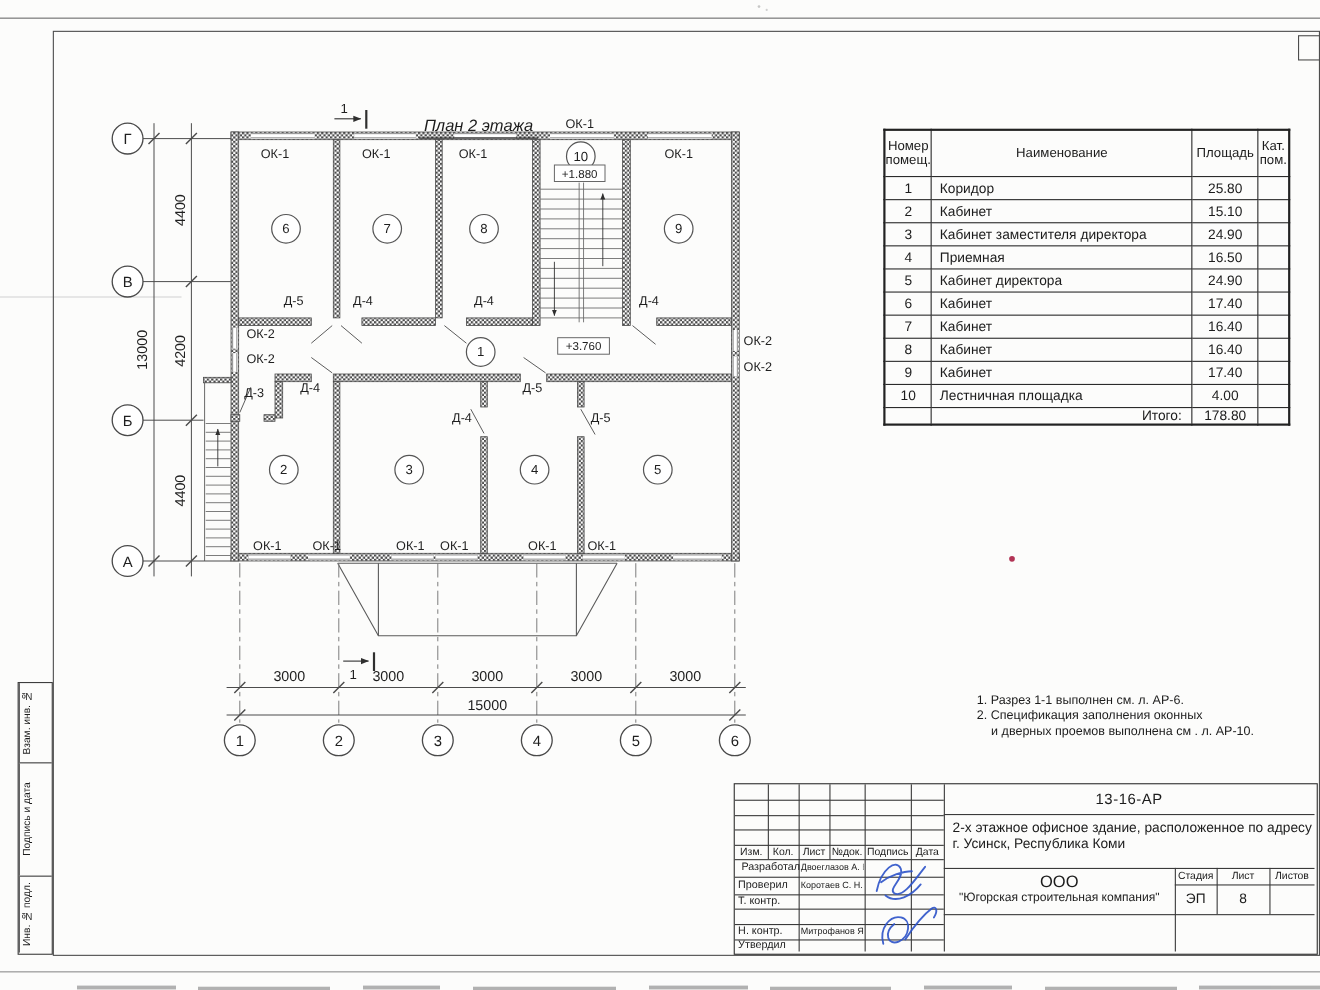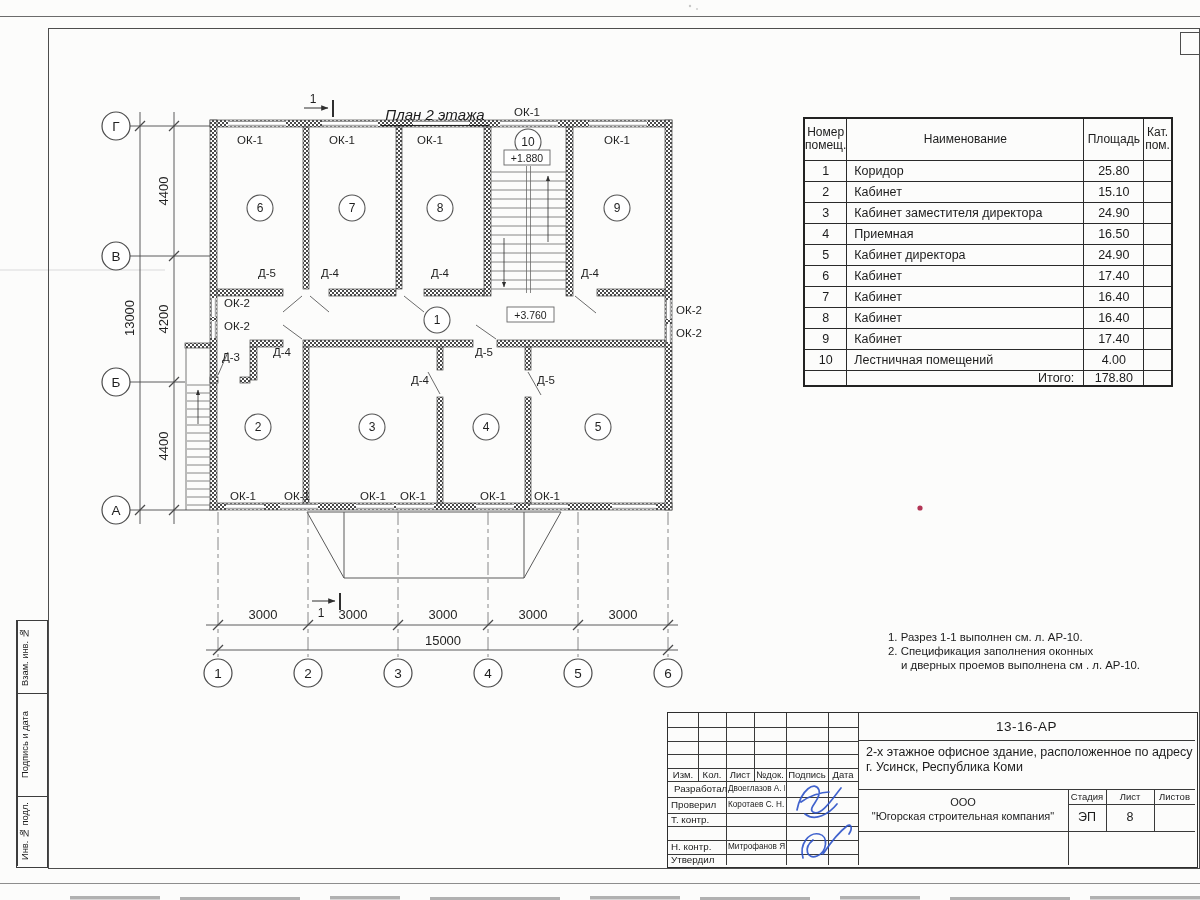--- a/index.html
+++ b/index.html
@@ -405,35 +405,35 @@
           <td></td>
         </tr>
     <tr>
           <td class="num">9</td>
           <td class="nm">Кабинет</td>
           <td class="ar">17.40</td>
           <td></td>
         </tr>
     <tr>
           <td class="num">10</td>
-          <td class="nm">Лестничная помещений</td>
+          <td class="nm">Лестничная площадка</td>
           <td class="ar">4.00</td>
           <td></td>
         </tr>
     <tr>
       <td></td>
       <td class="tot">Итого:</td>
       <td class="ar">178.80</td>
       <td></td>
     </tr>
   </tbody>
     </table>
 
   <div class="notes" style="z-index:3">
-    <div>1. Разрез 1-1 выполнен см. л. АР-10.</div>
+    <div>1. Разрез 1-1 выполнен см. л. АР-6.</div>
     <div>2. Спецификация заполнения оконных</div>
     <div class="ind">и дверных проемов выполнена см . л. АР-10.</div>
   </div>
 
   <div class="strip" style="z-index:3">
     <div class="scell" style="height:73px">
       <div class="vtxt">Взам. инв. №</div>
         <div style="flex:1"></div>
     </div>
     <div class="scell" style="height:103px">
@@ -484,21 +484,21 @@
     <div class="tbt" style="left:3px;top:84px;width:54px;height:16px;font-size:9.8px;line-height:16px">Проверил</div>
     <div class="tbt" style="left:60px;top:84px;width:57px;height:16px;font-size:8.2px;line-height:16px">Коротаев С. Н.</div>
     <div class="tbt" style="left:3px;top:100px;width:54px;height:13px;font-size:9.8px;line-height:13px">Т. контр.</div>
     <div class="tbt" style="left:3px;top:127px;width:54px;height:14px;font-size:9.8px;line-height:14px">Н. контр.</div>
     <div class="tbt" style="left:60px;top:127px;width:57px;height:14px;font-size:8.2px;line-height:14px">Митрофанов Я. А.</div>
     <div class="tbt" style="left:3px;top:141px;width:54px;height:11px;font-size:9.8px;line-height:11px">Утвердил</div>
 
     <div class="tbt ctr" style="left:190px;top:1px;width:337px;height:26px;font-size:13.5px;line-height:26px;letter-spacing:0.5px">13-16-АР</div>
     <div class="tbt" style="left:198px;top:31px;width:330px;height:16px;font-size:12.5px;line-height:16px">2-х этажное офисное здание, расположенное по адресу :</div>
     <div class="tbt" style="left:198px;top:46px;width:330px;height:16px;font-size:12.5px;line-height:16px">г. Усинск, Республика Коми</div>
-    <div class="tbt ctr" style="left:190px;top:82px;width:210px;height:14px;font-size:11px;line-height:14px">ООО</div>
+    <div class="tbt ctr" style="left:190px;top:82px;width:210px;height:14px;font-size:15px;line-height:14px">ООО</div>
     <div class="tbt ctr" style="left:190px;top:96px;width:210px;height:14px;font-size:11px;line-height:14px">"Югорская строительная компания"</div>
     <div class="tbt ctr" style="left:400px;top:76px;width:38px;height:15px;font-size:9.5px;line-height:15px">Стадия</div>
     <div class="tbt ctr" style="left:438px;top:76px;width:48px;height:15px;font-size:9.5px;line-height:15px">Лист</div>
     <div class="tbt ctr" style="left:486px;top:76px;width:41px;height:15px;font-size:9.5px;line-height:15px">Листов</div>
     <div class="tbt ctr" style="left:400px;top:91px;width:38px;height:27px;font-size:12.5px;line-height:27px">ЭП</div>
     <div class="tbt ctr" style="left:438px;top:91px;width:48px;height:27px;font-size:12.5px;line-height:27px">8</div>
   </div>
 
   <svg class="sig" viewBox="0 0 110 100">
     <g stroke="#2d53c9" stroke-width="1.7" fill="none" opacity="0.9" stroke-linecap="round">

